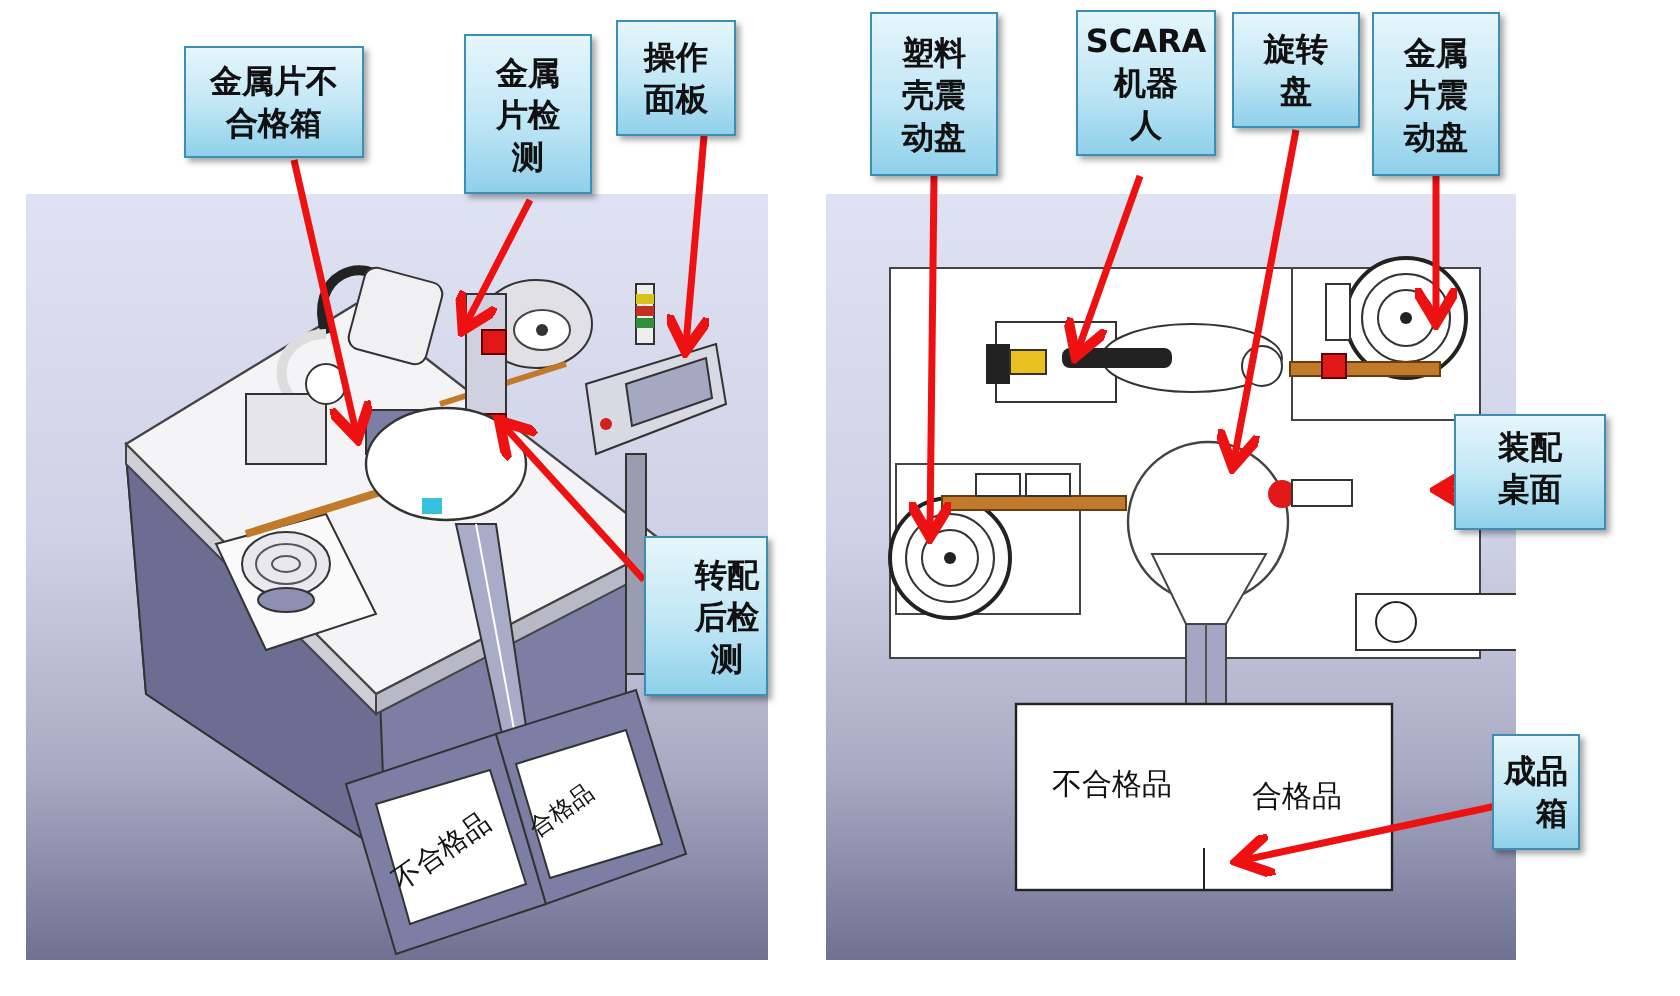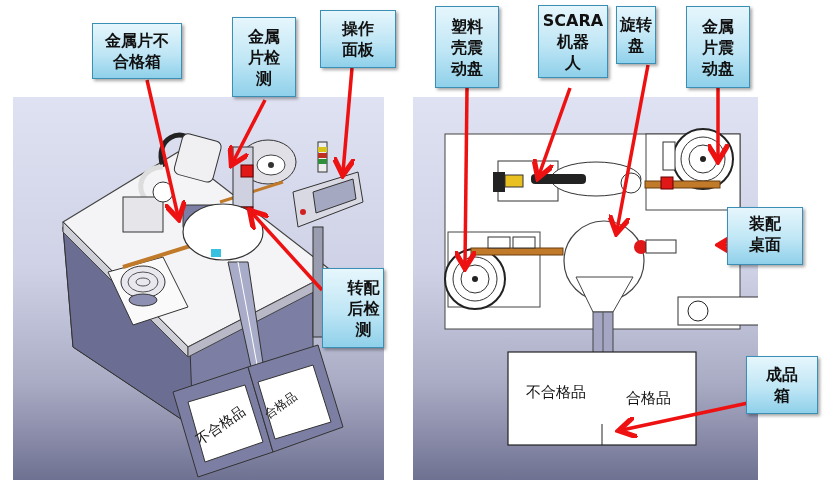--- a/index.html
+++ b/index.html
@@ -164,49 +164,49 @@
 
 <div class="callout" style="left:92px;top:23px;width:90px;height:56px;">
     <span>金属片不
 合格箱</span>
   </div>
 <div class="callout" style="left:232px;top:17px;width:64px;height:80px;">
     <span>金属
 片检
 测</span>
   </div>
-<div class="callout" style="left:320px;top:10px;width:76px;height:58px;">
+<div class="callout" style="left:308px;top:10px;width:60px;height:58px;">
     <span>操作
 面板</span>
   </div>
 <div class="callout" style="left:322px;top:268px;width:62px;height:80px;padding-left:24px;">
     <span>转配
 后检
 测</span>
   </div>
 
 <div class="callout" style="left:435px;top:6px;width:64px;height:82px;">
     <span>塑料
 壳震
 动盘</span>
   </div>
 <div class="callout" style="left:538px;top:5px;width:70px;height:73px;">
     <span>SCARA
 机器
 人</span>
   </div>
-<div class="callout" style="left:616px;top:6px;width:40px;height:58px;">
+<div class="callout" style="left:616px;top:6px;width:64px;height:58px;">
     <span>旋转
 盘</span>
   </div>
 <div class="callout" style="left:686px;top:6px;width:64px;height:82px;">
     <span>金属
 片震
 动盘</span>
   </div>
 <div class="callout" style="left:727px;top:207px;width:76px;height:58px;font-family:Liberation Mono, monospace;">
     <span>装配
 桌面</span>
   </div>
-<div class="callout" style="left:746px;top:356px;width:72px;height:58px;">
+<div class="callout" style="left:746px;top:367px;width:44px;height:58px;text-align:right;">
     <span>成品
 箱</span>
   </div>
 
 </body></html>

